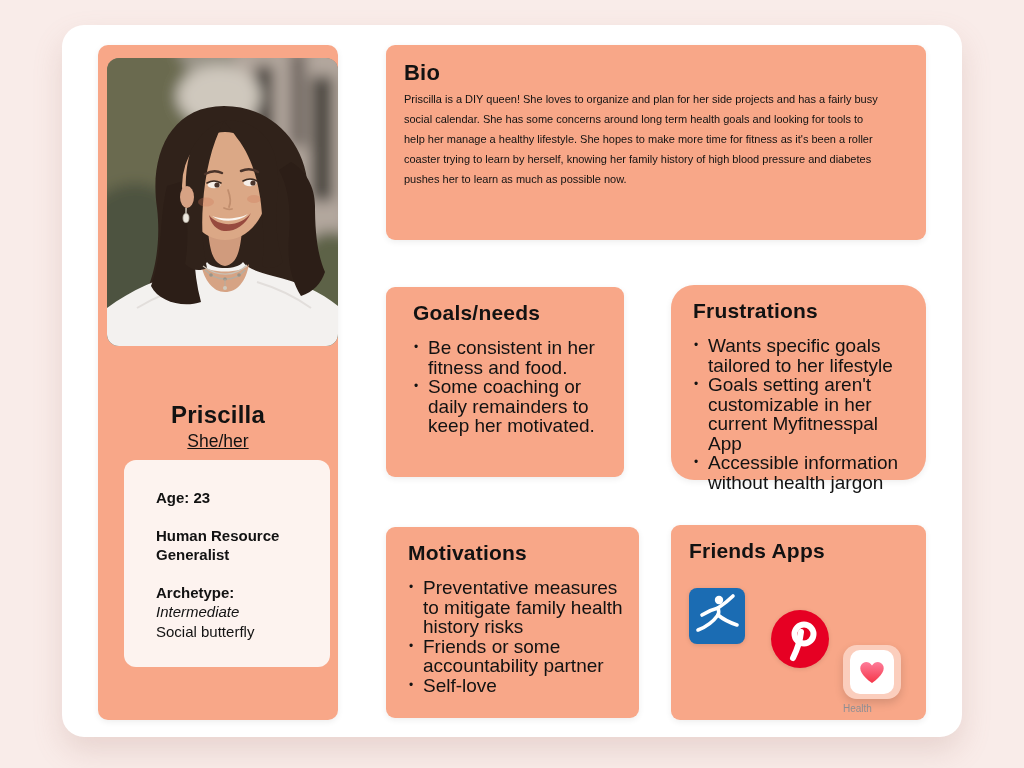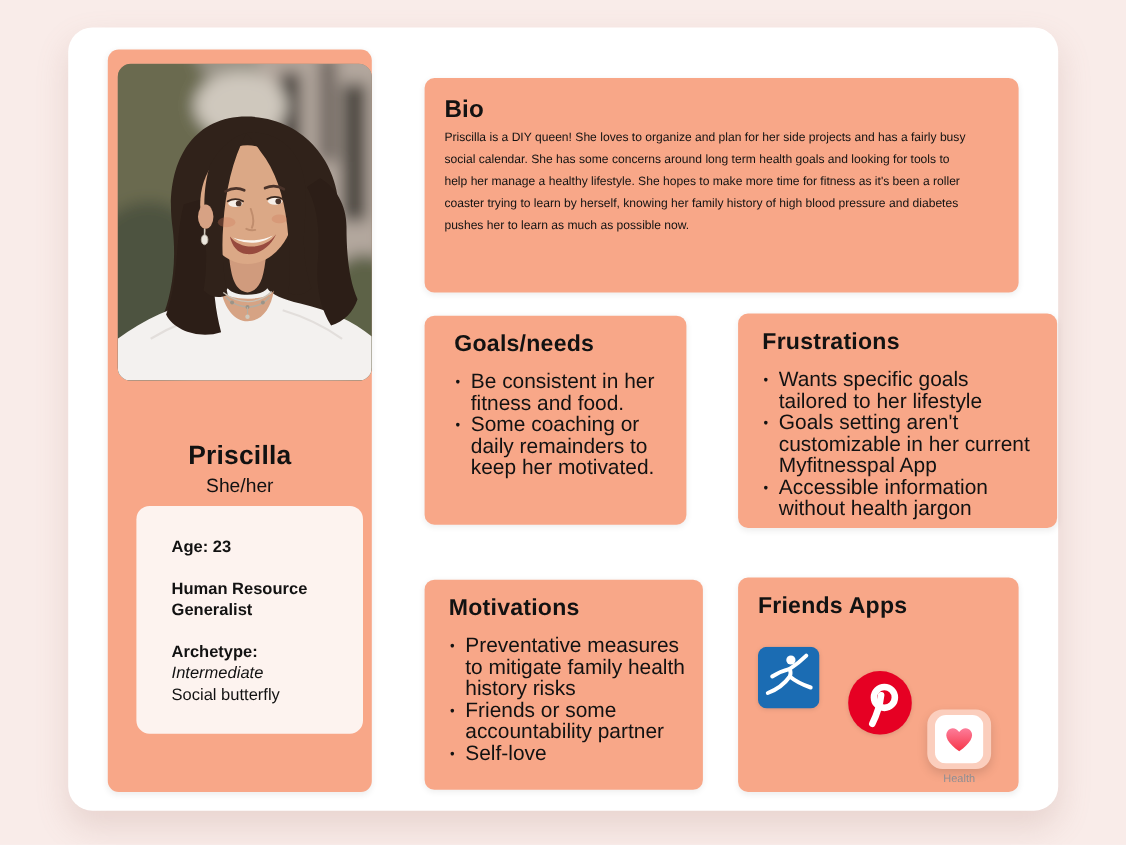--- a/index.html
+++ b/index.html
@@ -12,44 +12,44 @@
   .card{position:absolute;left:62px;top:25px;width:900px;height:712px;background:var(--card);
         border-radius:22px;box-shadow:0 14px 30px rgba(165,115,105,.20);}
   
   .left-panel{position:absolute;left:36px;top:20px;width:240px;height:675px;background:var(--panel);
         border-radius:10px;box-shadow:0 2px 6px rgba(0,0,0,.07);}
   .photo{position:absolute;left:9px;top:13px;width:231px;height:288px;border-radius:12px;
         overflow:hidden;background:#8a8272;}
   .photo svg{display:block;width:100%;height:100%;}
   .name{position:absolute;left:0;top:356px;width:100%;text-align:center;
         font-size:24px;font-weight:700;letter-spacing:.2px;}
-  .pronouns{position:absolute;left:0;top:386px;width:100%;text-align:center;font-size:17.5px;}
+  .pronouns{position:absolute;left:0;top:386px;width:100%;text-align:center;font-size:17.5px;text-decoration:underline;}
   .info-box{position:absolute;left:26px;top:415px;width:206px;height:207px;background:var(--info);
         border-radius:12px;padding:28px 16px 0 32px;font-size:15px;line-height:19.5px;}
   .info-box .blk{margin-bottom:18px;}
   .b{font-weight:700;}
   .i{font-style:italic;}
   
   .box{position:absolute;background:var(--panel);border-radius:9px;box-shadow:0 2px 6px rgba(0,0,0,.07);}
   .box h2{font-size:21px;font-weight:700;letter-spacing:.2px;}
-  .bio{left:324px;top:20px;width:540px;height:195px;padding:15px 44px 0 18px;margin-top:26px;}
+  .bio{left:324px;top:20px;width:540px;height:195px;padding:15px 44px 0 18px;}
   .bio h2{margin-bottom:3px;font-size:22px;}
   .bio p{font-size:11px;line-height:20px;}
   .goals{left:324px;top:262px;width:238px;height:190px;padding:14px 18px 0 27px;}
-  .frus{left:609px;top:260px;width:290px;height:195px;padding:14px 14px 0 22px;}
+  .frus{left:609px;top:260px;width:255px;height:195px;padding:14px 14px 0 22px;border-radius:23px;}
   .motiv{left:324px;top:502px;width:253px;height:191px;padding:14px 16px 0 22px;}
   .apps{left:609px;top:500px;width:255px;height:195px;padding:14px 14px 0 18px;}
   ul.blist{list-style:none;margin-top:13px;}
   ul.blist li{position:relative;padding-left:15px;font-size:19px;line-height:19.5px;}
   ul.blist li::before{content:"\2022";position:absolute;left:1px;top:0;font-size:12px;}
   
   .app{position:absolute;}
   .app-mfp{left:18px;top:63px;width:56px;height:56px;filter:drop-shadow(0 1px 2px rgba(0,0,0,.12));}
   .app-pin{left:100px;top:85px;width:58px;height:58px;filter:drop-shadow(0 1px 2px rgba(0,0,0,.12));}
-  .app-health{left:172px;top:120px;width:58px;text-align:center;}
+  .app-health{left:172px;top:120px;width:58px;}
   .health-card{width:58px;height:54px;background:rgba(255,255,255,.45);border-radius:14px;
         box-shadow:0 4px 10px rgba(0,0,0,.14);display:flex;align-items:center;justify-content:center;}
   .health-label{display:block;margin-top:4px;font-size:10px;color:#8e8e93;}
 </style>
 </head>
 <body>
 
 <div class="stage">
   <div class="card">
 

